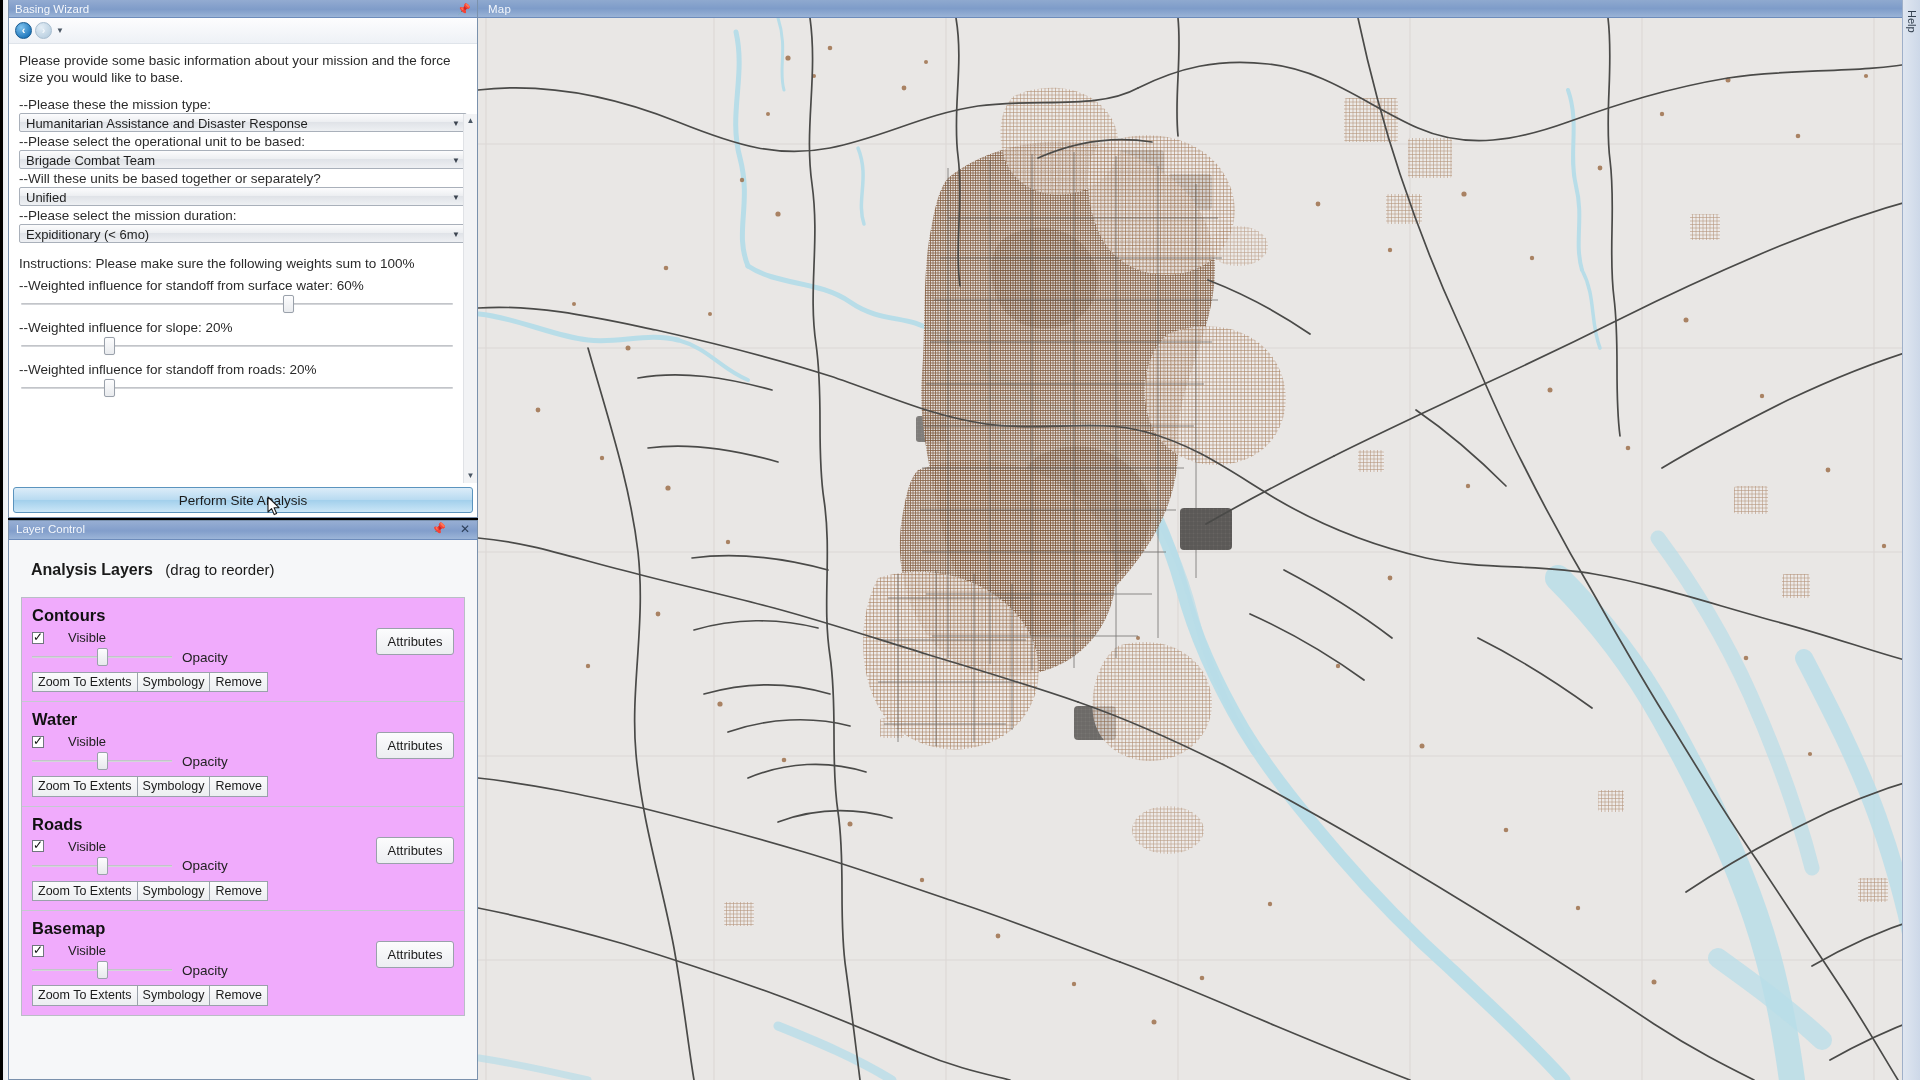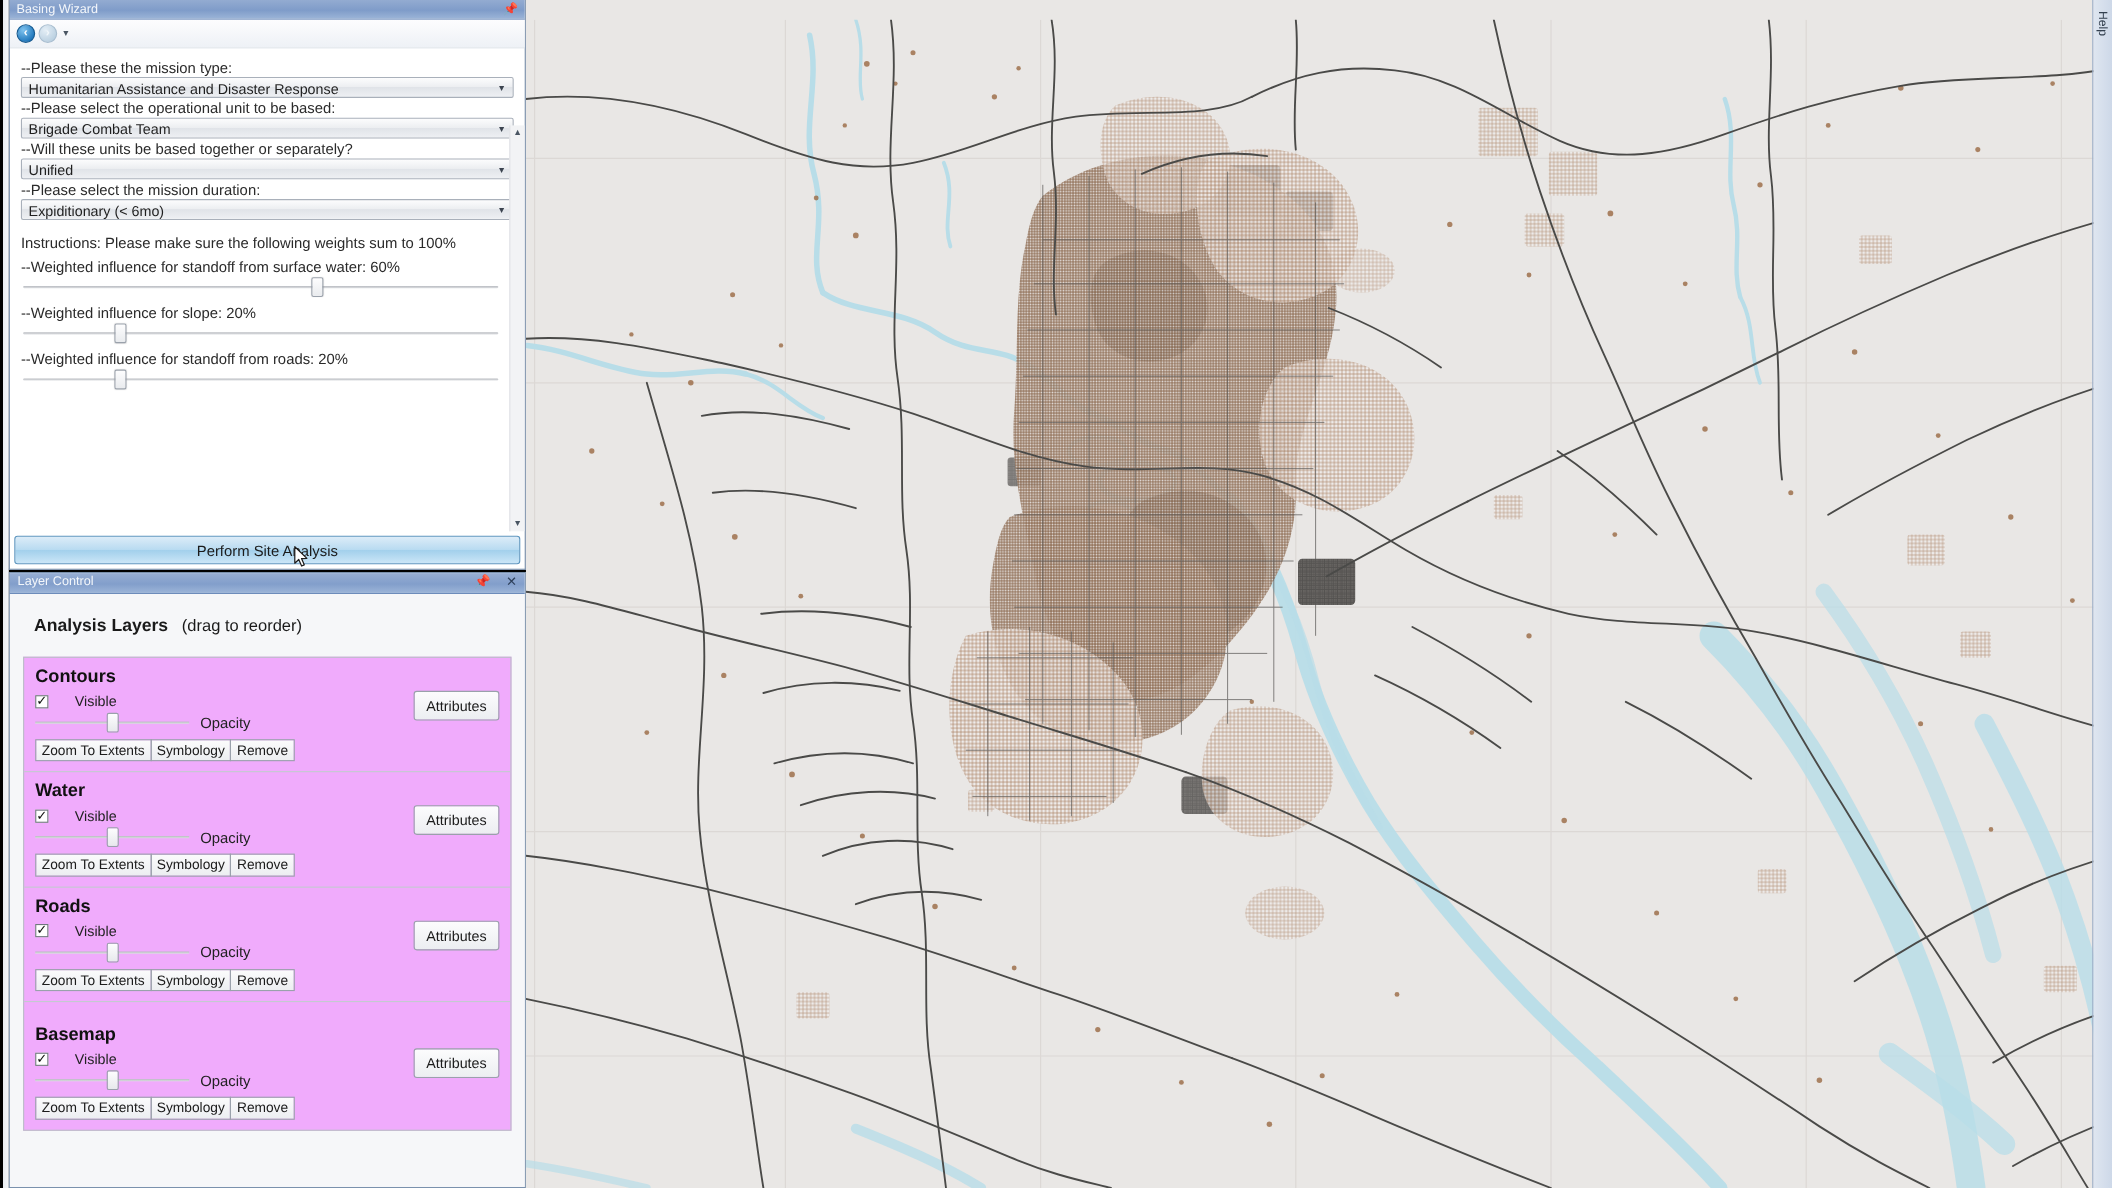--- a/index.html
+++ b/index.html
@@ -126,21 +126,21 @@
     border-bottom:1px solid #6d8cbb;
     color:#f4f7fb; font-size:11.5px; line-height:19px; padding:0 7px;
     display:flex; align-items:flex-end; justify-content:space-between;
   }
   #lc-title .icons { display:flex; gap:14px; color:#2d3f59; font-size:12px; }
   #lc-body { flex:1 1 auto; background:#f6f7f9; padding:16px 12px 10px; overflow:hidden; }
   .lc-heading { font-size:16px; font-weight:bold; color:#1a1a1a; margin:5px 0 18px 10px; }
   .lc-heading .sub { font-weight:normal; font-size:15px; margin-left:8px; }
   #layer-list { border:1px solid #b9bec6; background:#f0abfc; }
   .layer-item { border-bottom:1px solid #c4c9d0; padding:8px 10px 9px; position:relative; }
-  .layer-item:last-child { border-bottom:none;margin-top:12px; }
+  .layer-item:last-child { border-bottom:none; }
   .layer-name { font-size:16.5px; font-weight:bold; color:#111; margin-bottom:5px; }
   .row-visible { display:flex; align-items:center; gap:24px; font-size:13px; margin-bottom:3px; }
   .cbx { width:12px; height:12px; border:1px solid #70767e; background:#fff;
     position:relative; display:inline-block; }
   .cbx::after { content:"✓"; position:absolute; left:0px; top:-3px; font-size:12px; color:#111; }
   .row-op { display:flex; align-items:center; gap:10px; }
   .op-slider { position:relative; width:140px; height:18px; }
   .op-slider .track { position:absolute; left:0; right:0; top:8px; height:2px;
     background:linear-gradient(to bottom,#b9bcc1,#dcdee1); }
   .op-slider .thumb { position:absolute; top:0; width:11px; height:18px;
@@ -160,20 +160,23 @@
     border:1px solid #9aa1ab; border-radius:3px;
     font-size:13px; color:#1b1b1b;
   }
 </style>
 </head>
 <body>
 
 <div id="app">
 
   <div id="map-panel">
+    <div id="map-titlebar">
+      <span>Map</span>
+    </div>
 
     <div id="map-canvas">
       <svg viewBox="0 0 1442 1062" preserveAspectRatio="none">
         <defs>
           <clipPath id="mclip">
               <rect x="0" y="0" width="1442" height="1062"></rect>
             </clipPath>
           <pattern id="urbanBrown" width="7" height="7" patternUnits="userSpaceOnUse">
             <rect width="7" height="7" fill="#efeceb"></rect>
             <path d="M0 0H7M0 3.5H7M0 7H7" stroke="#9a6a43" stroke-width="0.7" opacity=".85"></path>
@@ -454,20 +457,21 @@
         <span class="navbtn back">
             <span class="arw">‹</span>
           </span>
         <span class="navbtn fwd">
             <span class="arw">›</span>
           </span>
         <span class="navcaret">▼</span>
       </div>
 
       <div id="wizard-body">
+        <div class="intro">Please provide some basic information about your mission and the force size you would like to base.</div>
 
         <div class="field-label">--Please these the mission type:</div>
         <div class="combo">
           <span>Humanitarian Assistance and Disaster Response</span>
           <span class="car">▼</span>
         </div>
 
         <div class="field-label">--Please select the operational unit to be based:</div>
         <div class="combo">
           <span>Brigade Combat Team</span>

